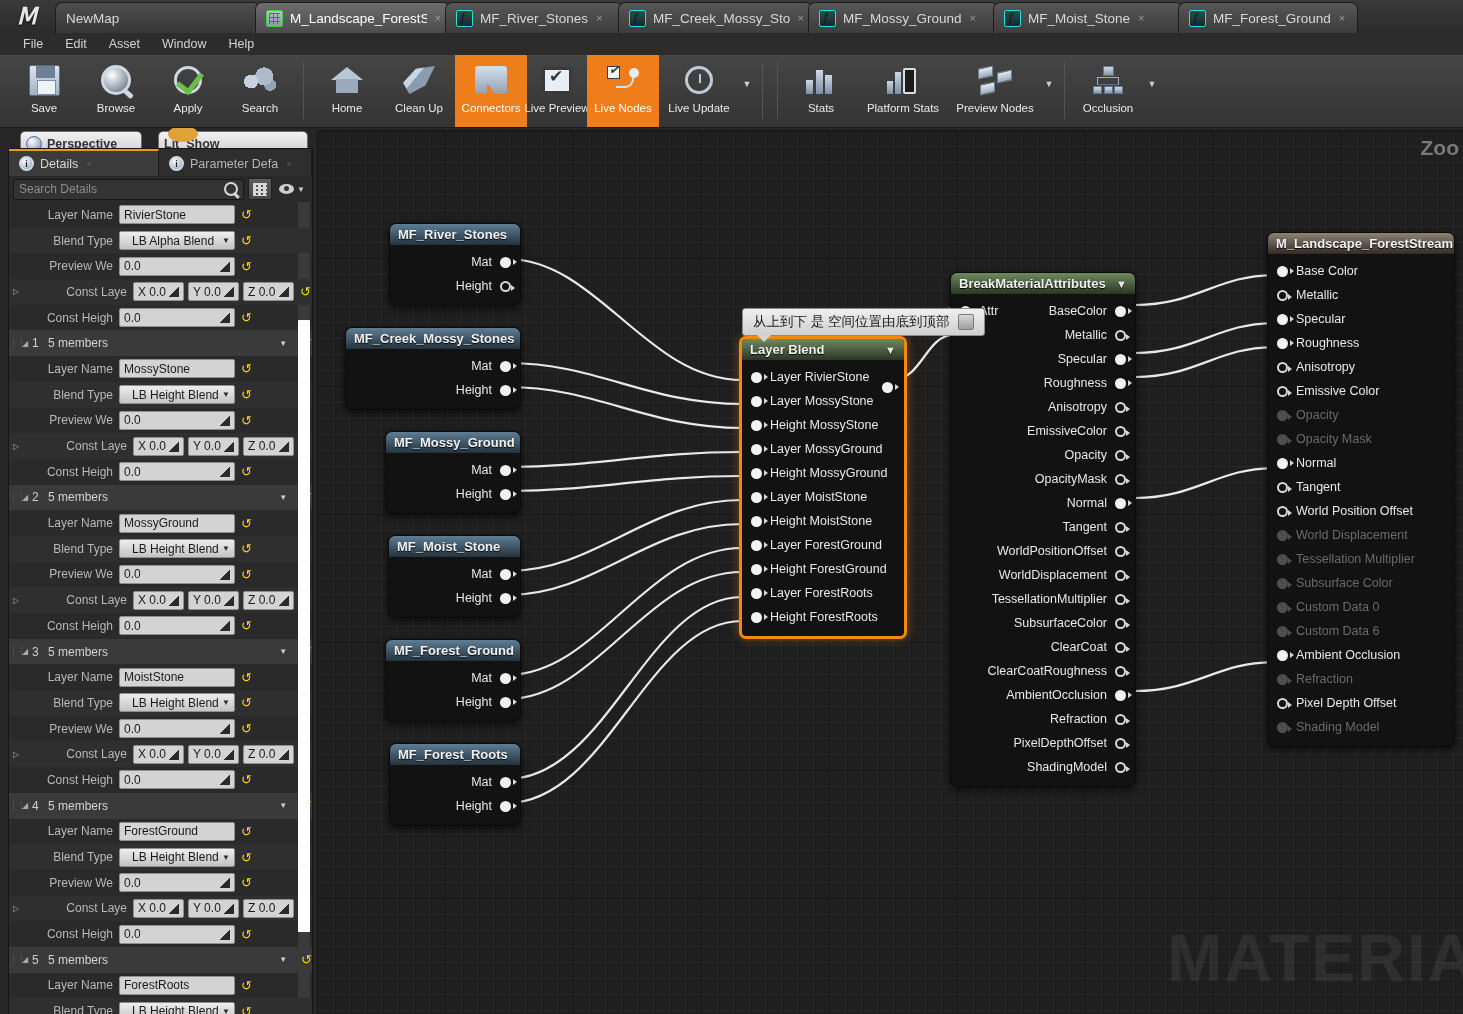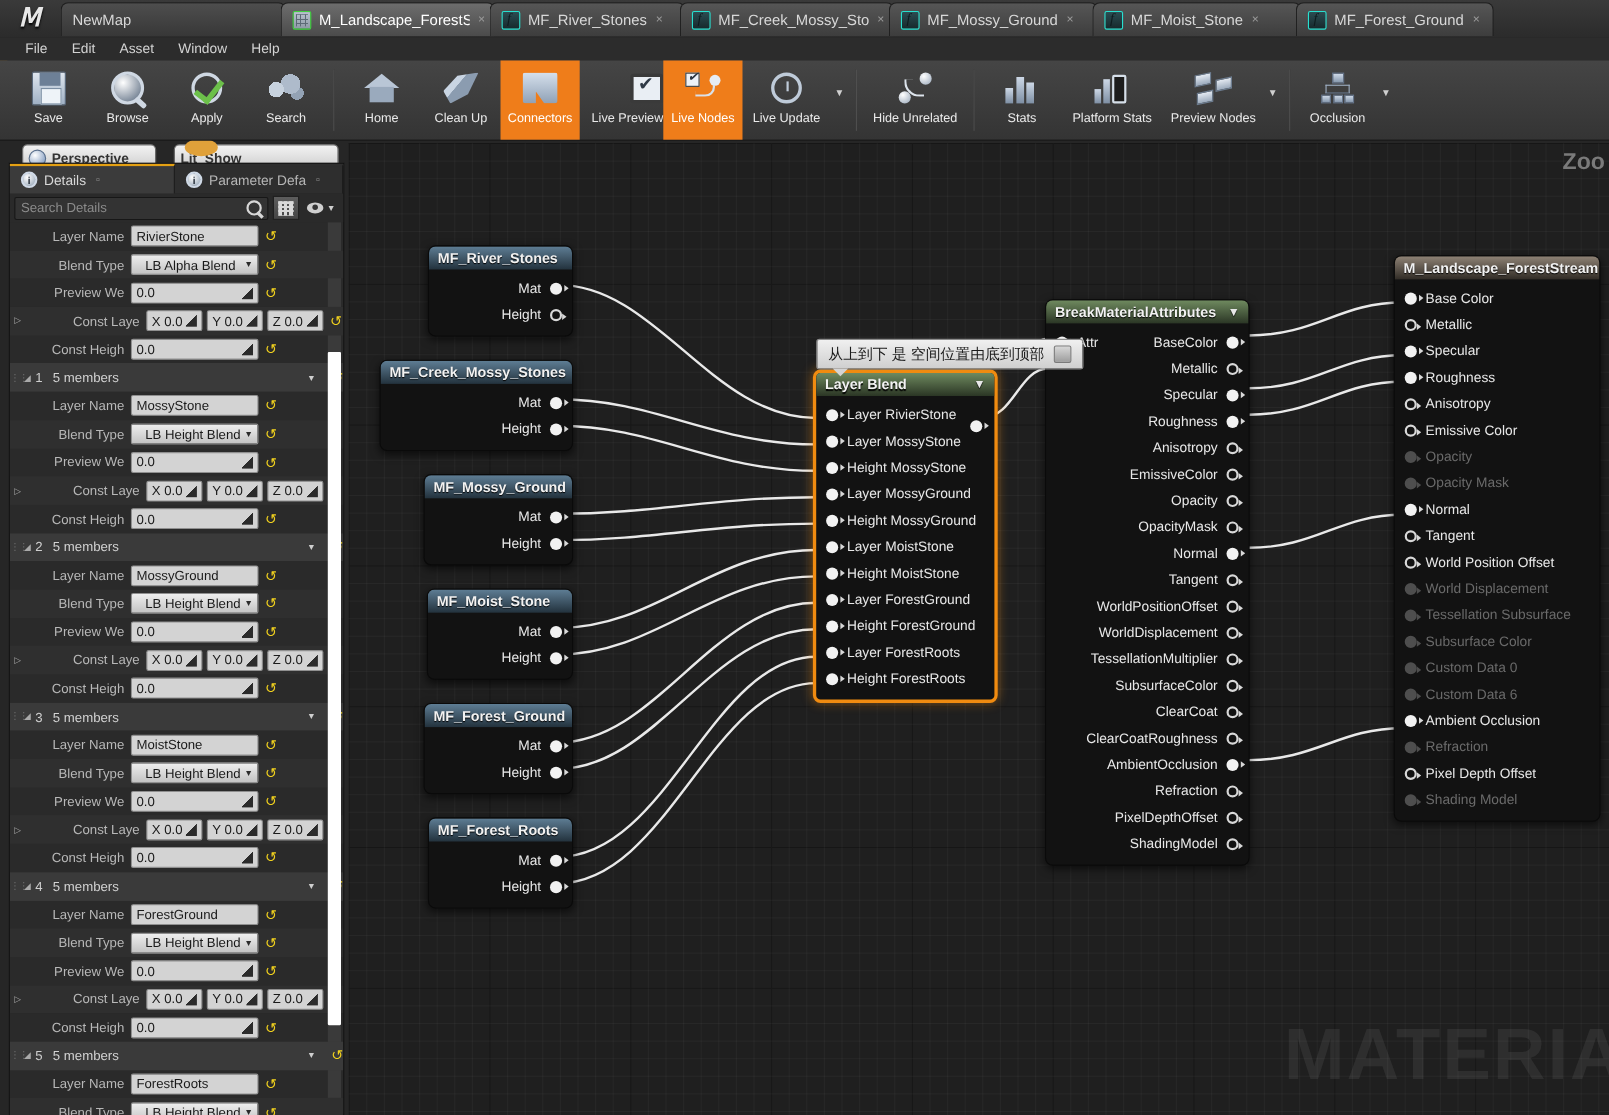--- a/index.html
+++ b/index.html
@@ -323,21 +323,21 @@
           <span class="ic ic-clean"></span>
         </div>
         <div class="tlab">Clean Up</div>
       </div>
       <div class="tbtn hl">
         <div class="ticon">
           <span class="ic ic-conn"></span>
         </div>
         <div class="tlab">Connectors</div>
       </div>
-      <div class="tbtn" style="width: 76px; align-items: flex-end;">
+      <div class="tbtn" style="width: 60px;">
         <div class="ticon">
           <span class="ic ic-tv"></span>
         </div>
         <div class="tlab">Live Preview</div>
       </div>
       <div class="tbtn hl">
         <div class="ticon">
           <span class="ic ic-live">
             <i class="chk"></i>
             <i class="dot"></i>
@@ -347,30 +347,20 @@
         <div class="tlab">Live Nodes</div>
       </div>
       <div class="tbtn" style="width: 80px;">
         <div class="ticon">
           <span class="ic ic-clock"></span>
         </div>
         <div class="tlab">Live Update</div>
       </div>
       <div class="tcaret">▼</div>
       <div class="tsep"></div>
-      <div class="tbtn" style="width: 92px;">
-        <div class="ticon">
-          <span class="ic ic-hide">
-            <i class="p1"></i>
-            <i class="p2"></i>
-            <i class="cv"></i>
-          </span>
-        </div>
-        <div class="tlab">Hide Unrelated</div>
-      </div>
       <div class="tsep"></div>
       <div class="tbtn">
         <div class="ticon">
           <span class="ic ic-stats">
             <i style="height:14px"></i>
             <i style="height:24px"></i>
             <i style="height:19px"></i>
           </span>
         </div>
         <div class="tlab">Stats</div>
@@ -1097,21 +1087,21 @@
             <div class="prow left">
               <span class="pin arrow hollow"></span>
               <span class="plabel">World Position Offset</span>
             </div>
             <div class="prow left dim">
               <span class="pin arrow hollow dim"></span>
               <span class="plabel">World Displacement</span>
             </div>
             <div class="prow left dim">
               <span class="pin arrow hollow dim"></span>
-              <span class="plabel">Tessellation Subsurface</span>
+              <span class="plabel">Tessellation Multiplier</span>
             </div>
             <div class="prow left dim">
               <span class="pin arrow hollow dim"></span>
               <span class="plabel">Subsurface Color</span>
             </div>
             <div class="prow left dim">
               <span class="pin arrow hollow dim"></span>
               <span class="plabel">Custom Data 0</span>
             </div>
             <div class="prow left dim">

